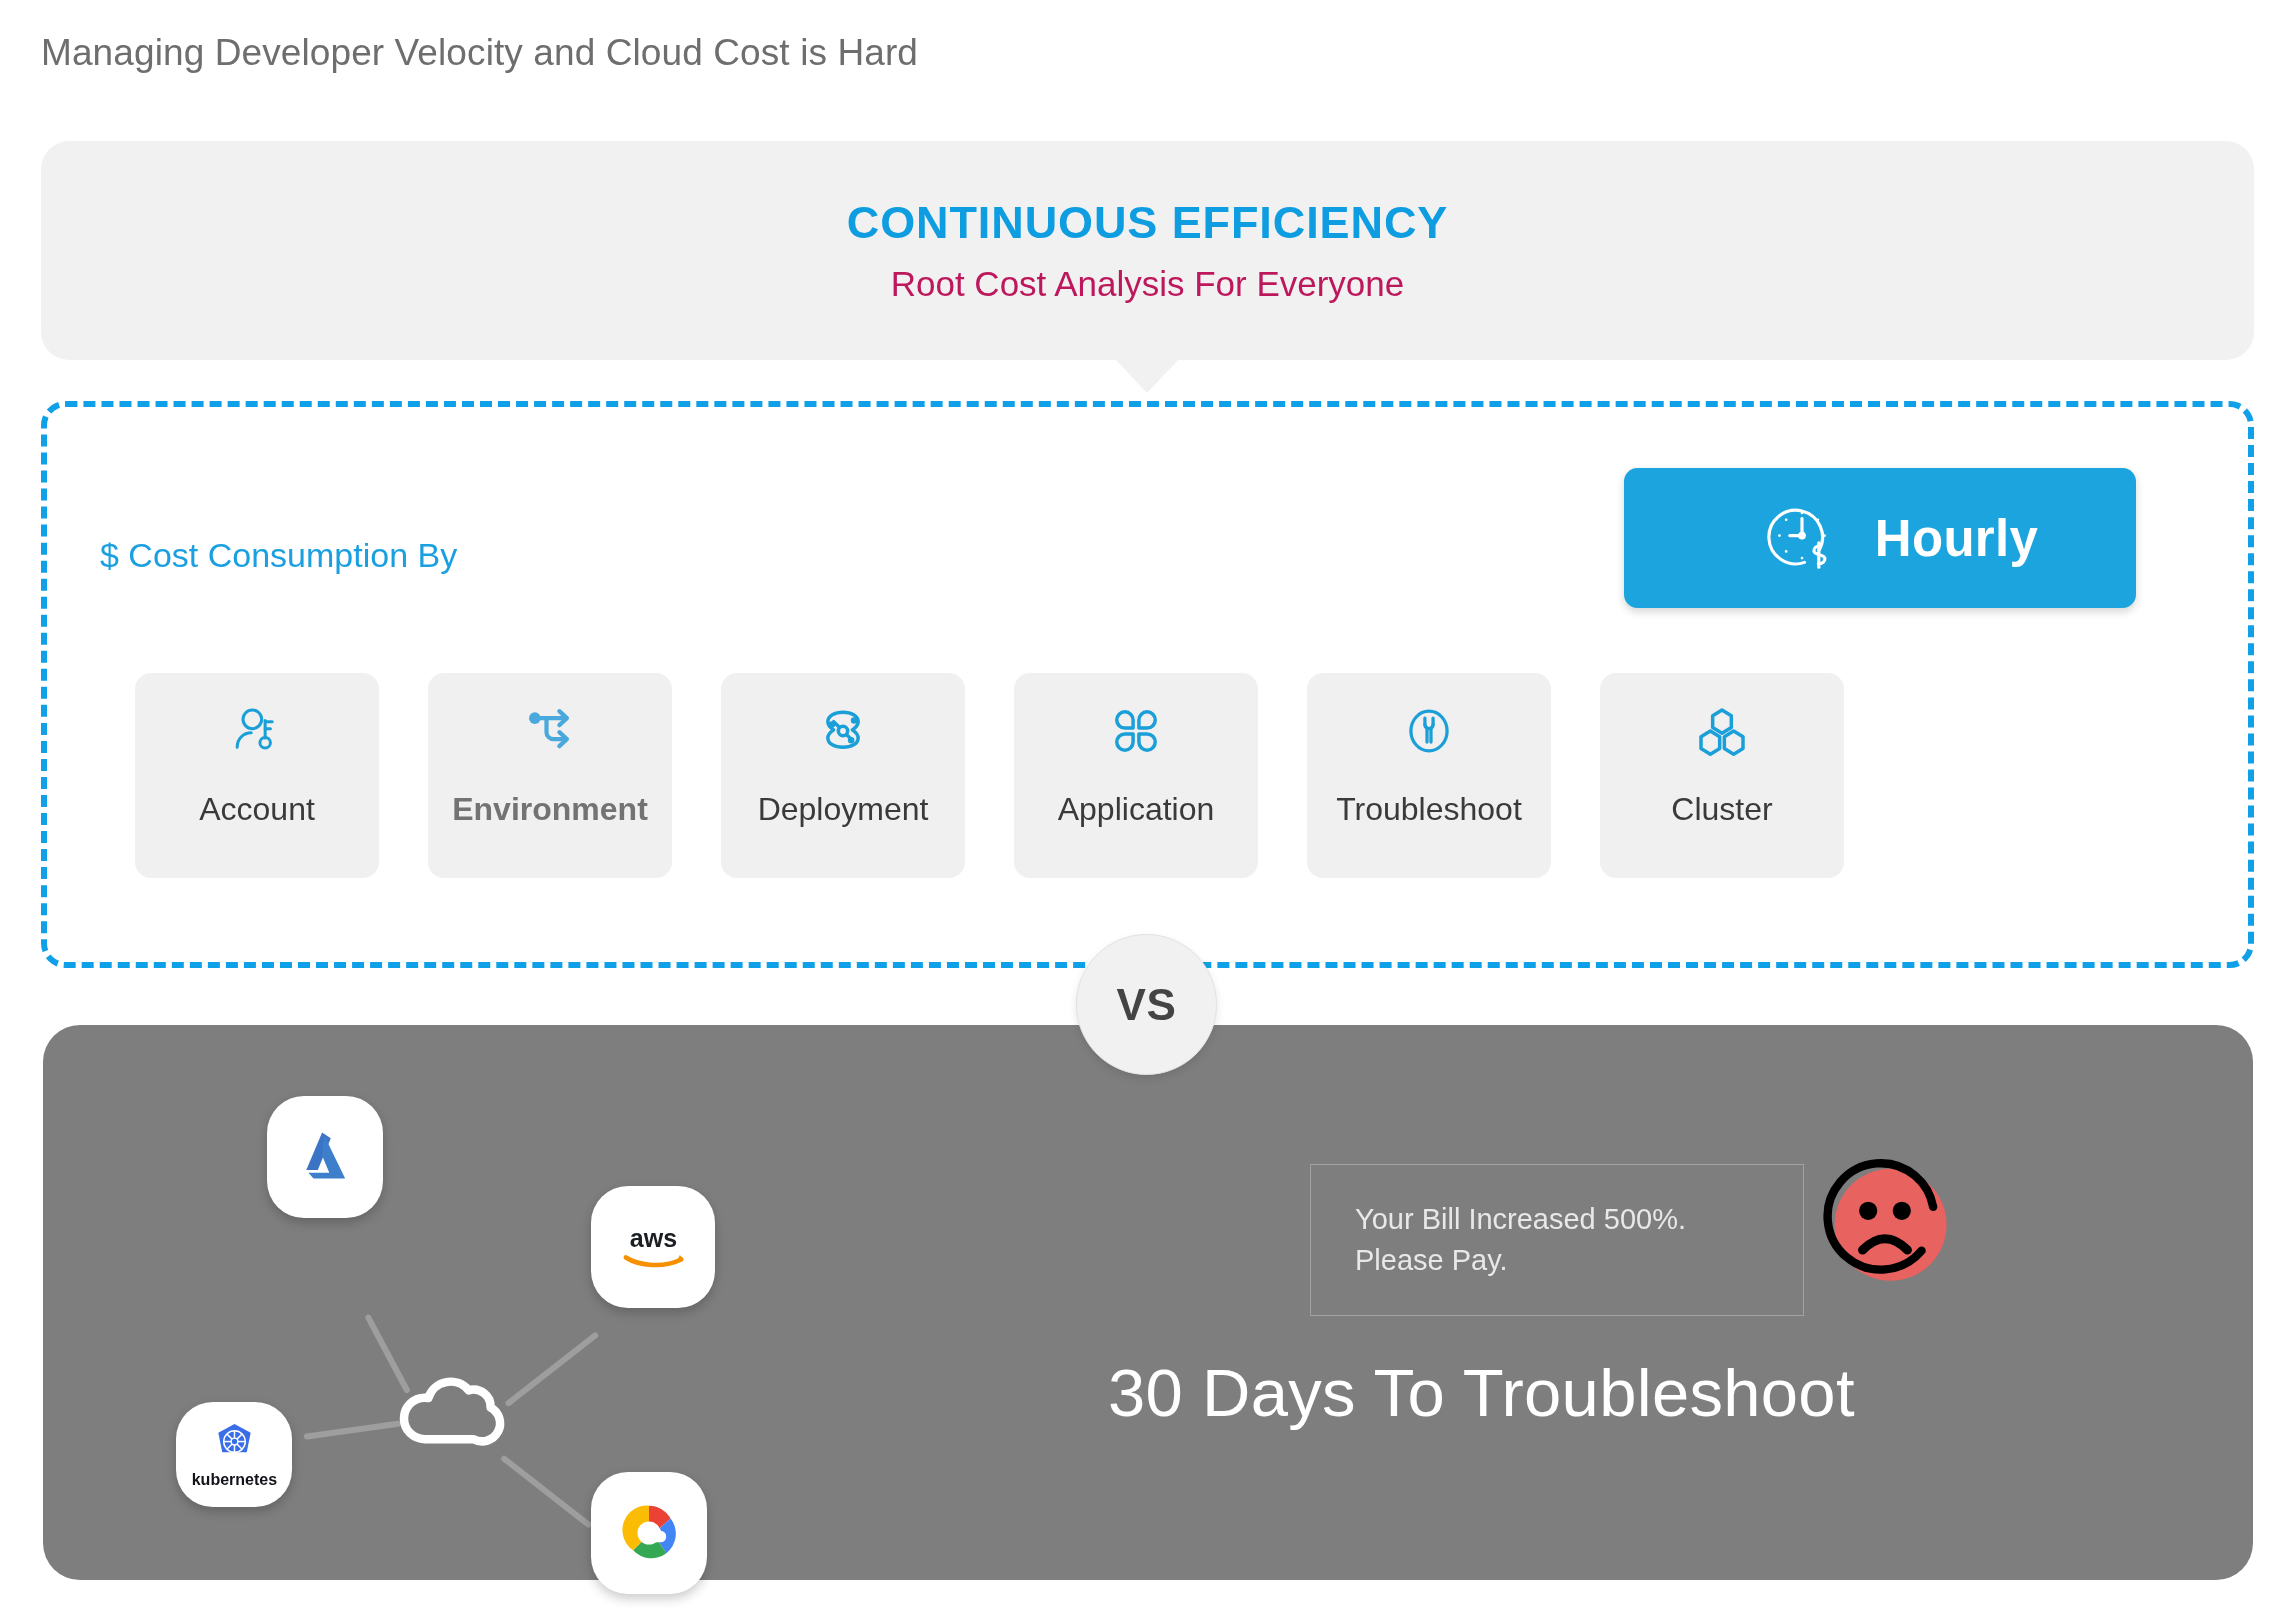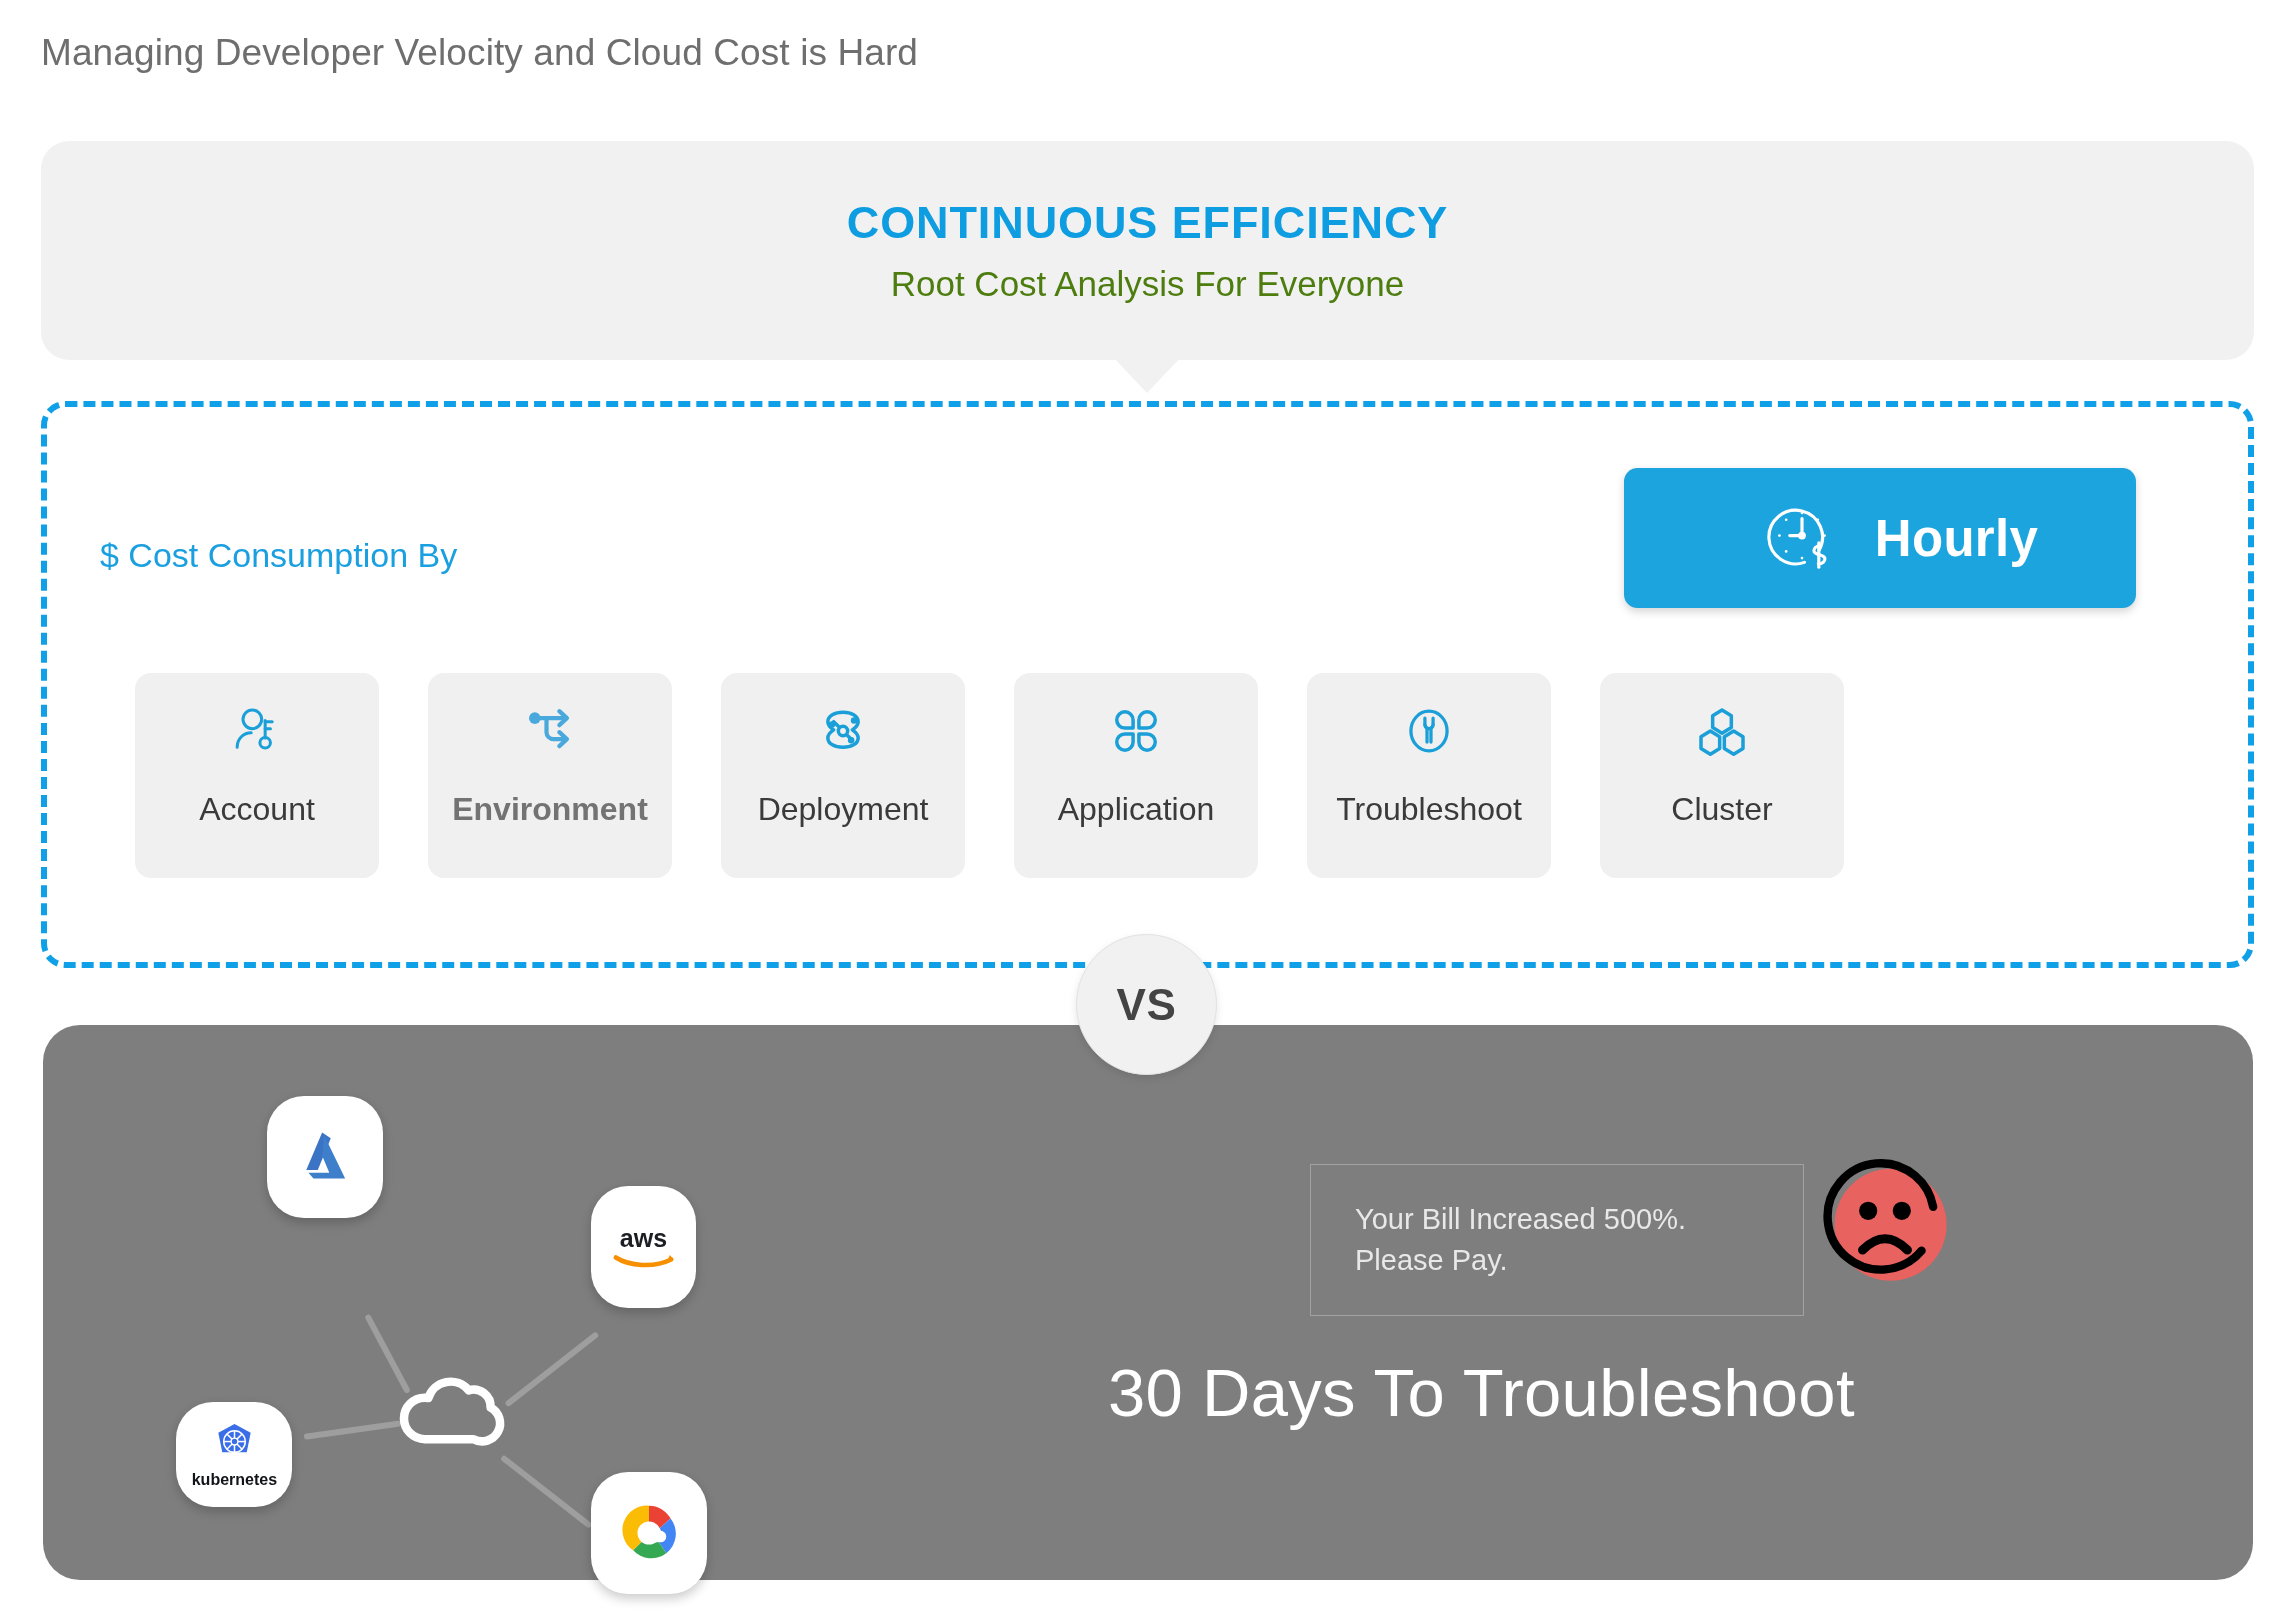--- a/index.html
+++ b/index.html
@@ -47,21 +47,21 @@
     font-size: 45px;
     font-weight: bold;
     color: #0d9de0;
     letter-spacing: 0.9px;
     line-height: 1.15;
     text-align: center;
   }
   .banner-sub {
     margin-top: 14.6px;
     font-size: 35px;
-    color: #4d7c0f;
+    color: #be185d;
     line-height: 1.15;
   }
   .banner-pointer {
     position: absolute;
     left: 1114px;
     top: 358px;
     width: 0;
     height: 0;
     border-left: 33px solid transparent;
     border-right: 33px solid transparent;
@@ -197,21 +197,21 @@
   .logo-tile {
     position: absolute;
     background: #ffffff;
     border-radius: 37px;
     display: flex;
     align-items: center;
     justify-content: center;
     box-shadow: 0 4.9px 11px rgba(0,0,0,0.20);
   }
   .tile-azure  { left: 115px; top: 23px;  width: 116px; height: 122px; }
-  .tile-aws    { left: 439px; top: 113px; width: 105px; height: 122px; }
+  .tile-aws    { left: 439px; top: 113px; width: 124px; height: 122px; }
   .tile-k8s    { left: 24.4px;  top: 329px; width: 116px; height: 105px; }
   .tile-gcp    { left: 439px; top: 399px; width: 116px; height: 122px; }
   .net-line {
     position: absolute;
     background: #9e9e9e;
     height: 5.5px;
     border-radius: 3px;
     transform-origin: left center;
   }
   .cloud-hub {

